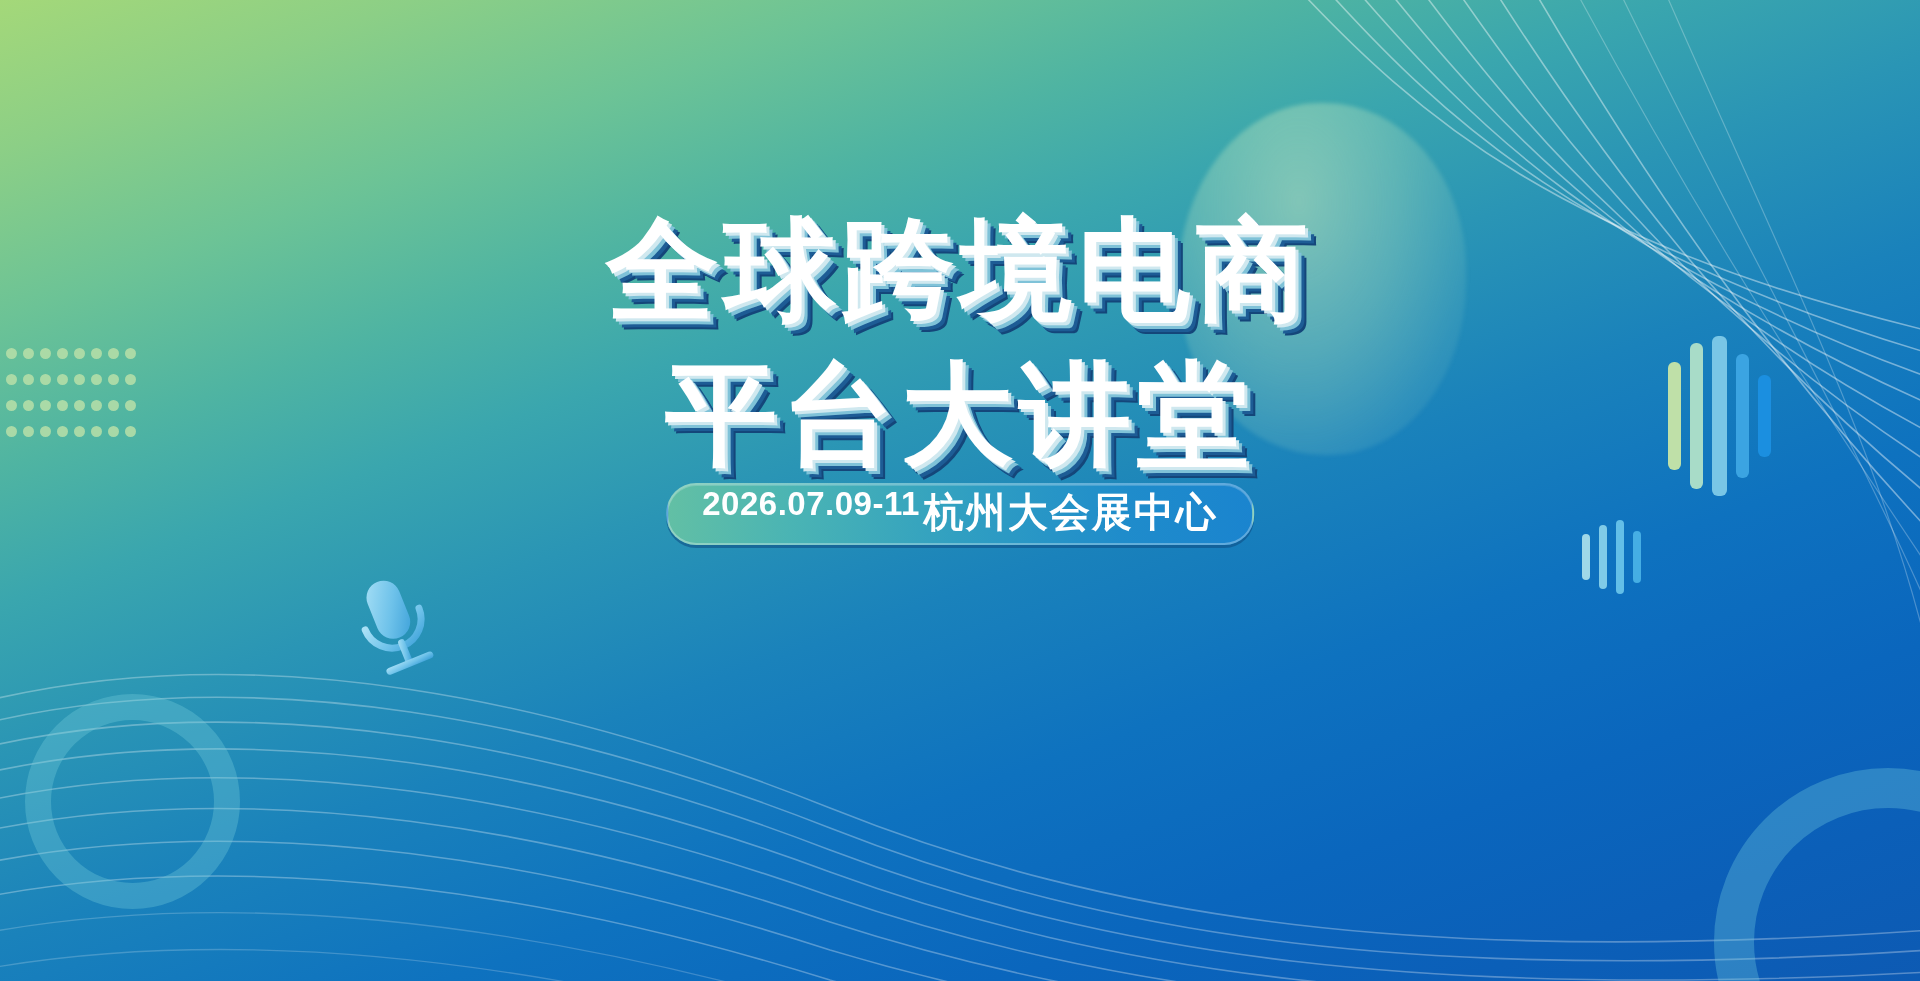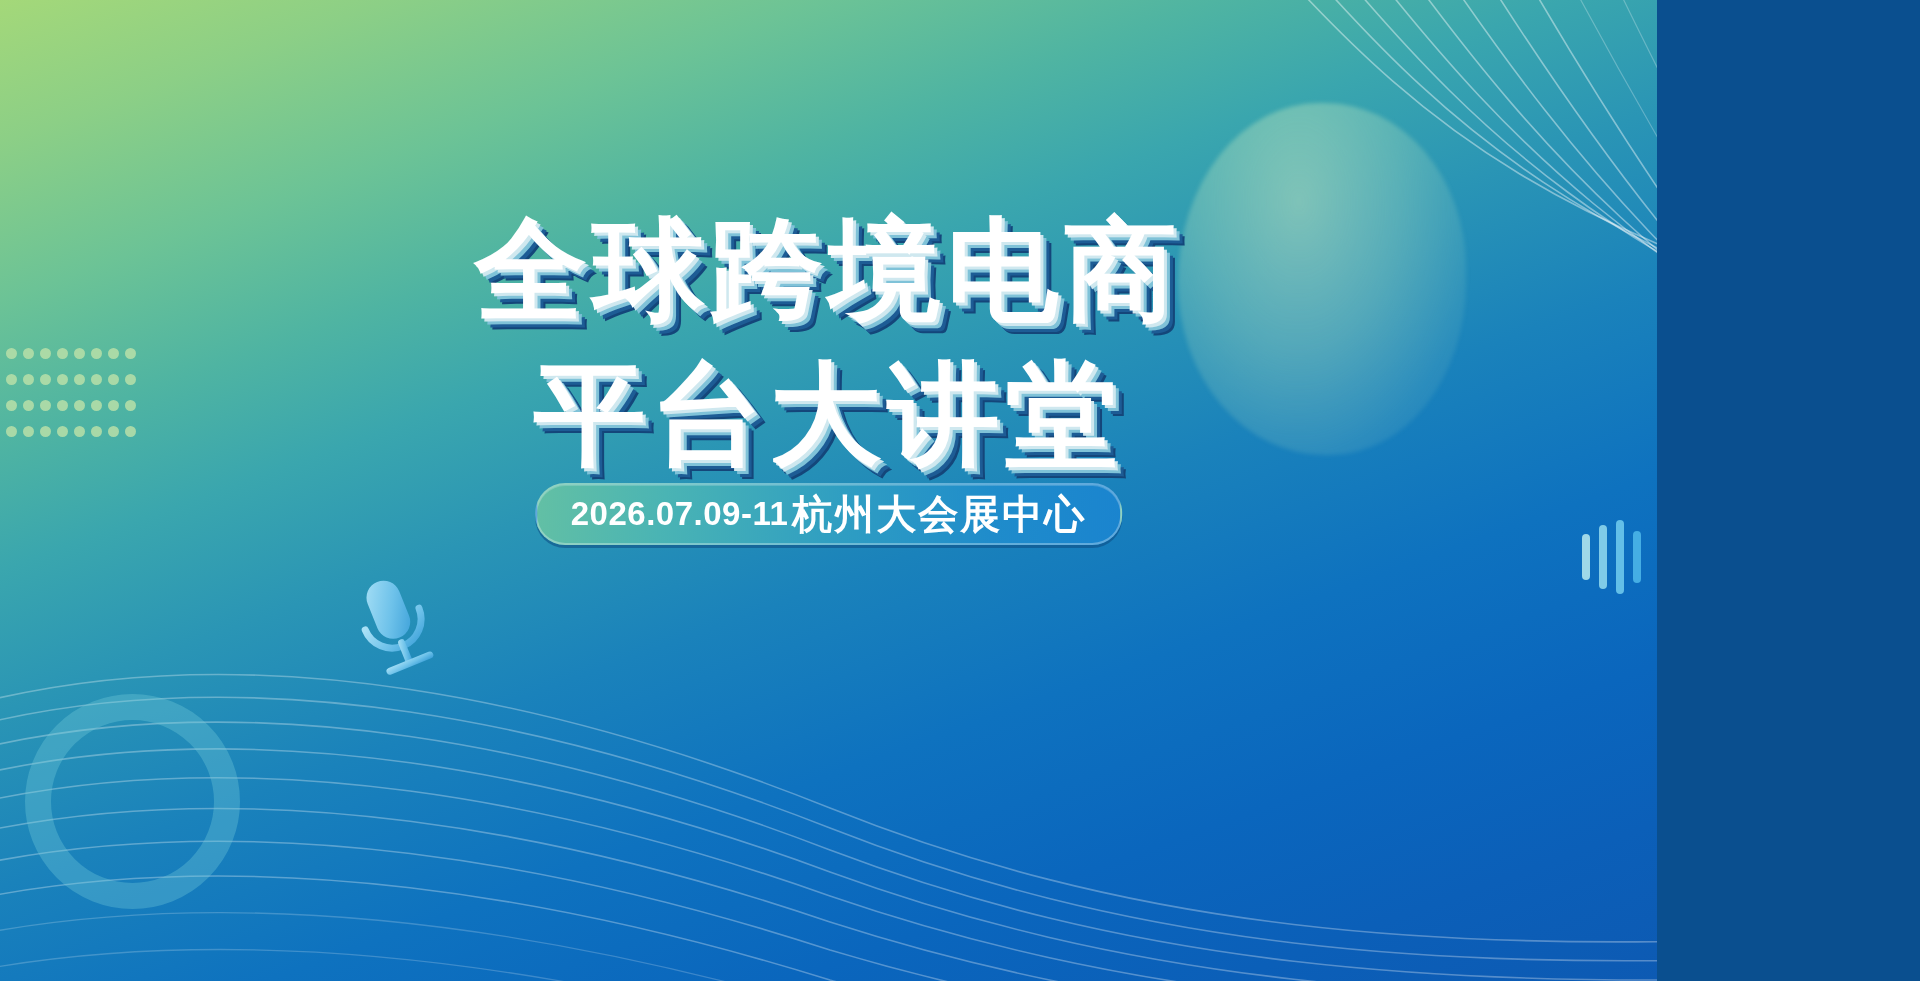--- a/index.html
+++ b/index.html
@@ -3,37 +3,36 @@
 <meta charset="utf-8">
 <title>Banner</title>
 <style>
   html, body {
     margin: 0;
     padding: 0;
     background: #0a4f8f;
   }
   #stage {
     position: relative;
-    width: 1612px;
+    width: 1920px;
     height: 981px;
     overflow: hidden;
     font-family: "Liberation Sans", "DejaVu Sans", sans-serif;
     background: linear-gradient(160deg,
         #a4d879 0%,
         #8ccf86 9%,
         #6cc396 19%,
         #4fb4a2 28%,
         #3aa6ae 36%,
         #2a95b5 45%,
         #1a82bb 56%,
         #0e72bf 68%,
         #0a66bd 80%,
         #0b5fb8 90%,
         #0d5ab3 100%);
-    padding-left: 45px;
   }
   
   .layer {
     position: absolute;
     inset: 0;
     pointer-events: none;
   }
   .layer svg { display: block; width: 1920px; height: 981px; }
 
   
@@ -134,21 +133,20 @@
 
   
   #pill {
     position: absolute;
     left: 50%;
     transform: translateX(-50%);
     top: 483px;
     height: 58px;
     padding: 0 34px;
     display: flex;
-    align-items: center;
     justify-content: center;
     gap: 4px;
     border-radius: 30px;
     background: linear-gradient(100deg,
         #63c0a4 0%,
         #4ab4b4 22%,
         #2f9ec2 52%,
         #1f8ccb 78%,
         #1a84cf 100%);
     box-shadow: 0 3px 0 rgba(12,74,130,0.55), inset 0 1px 0 rgba(255,255,255,0.18);

